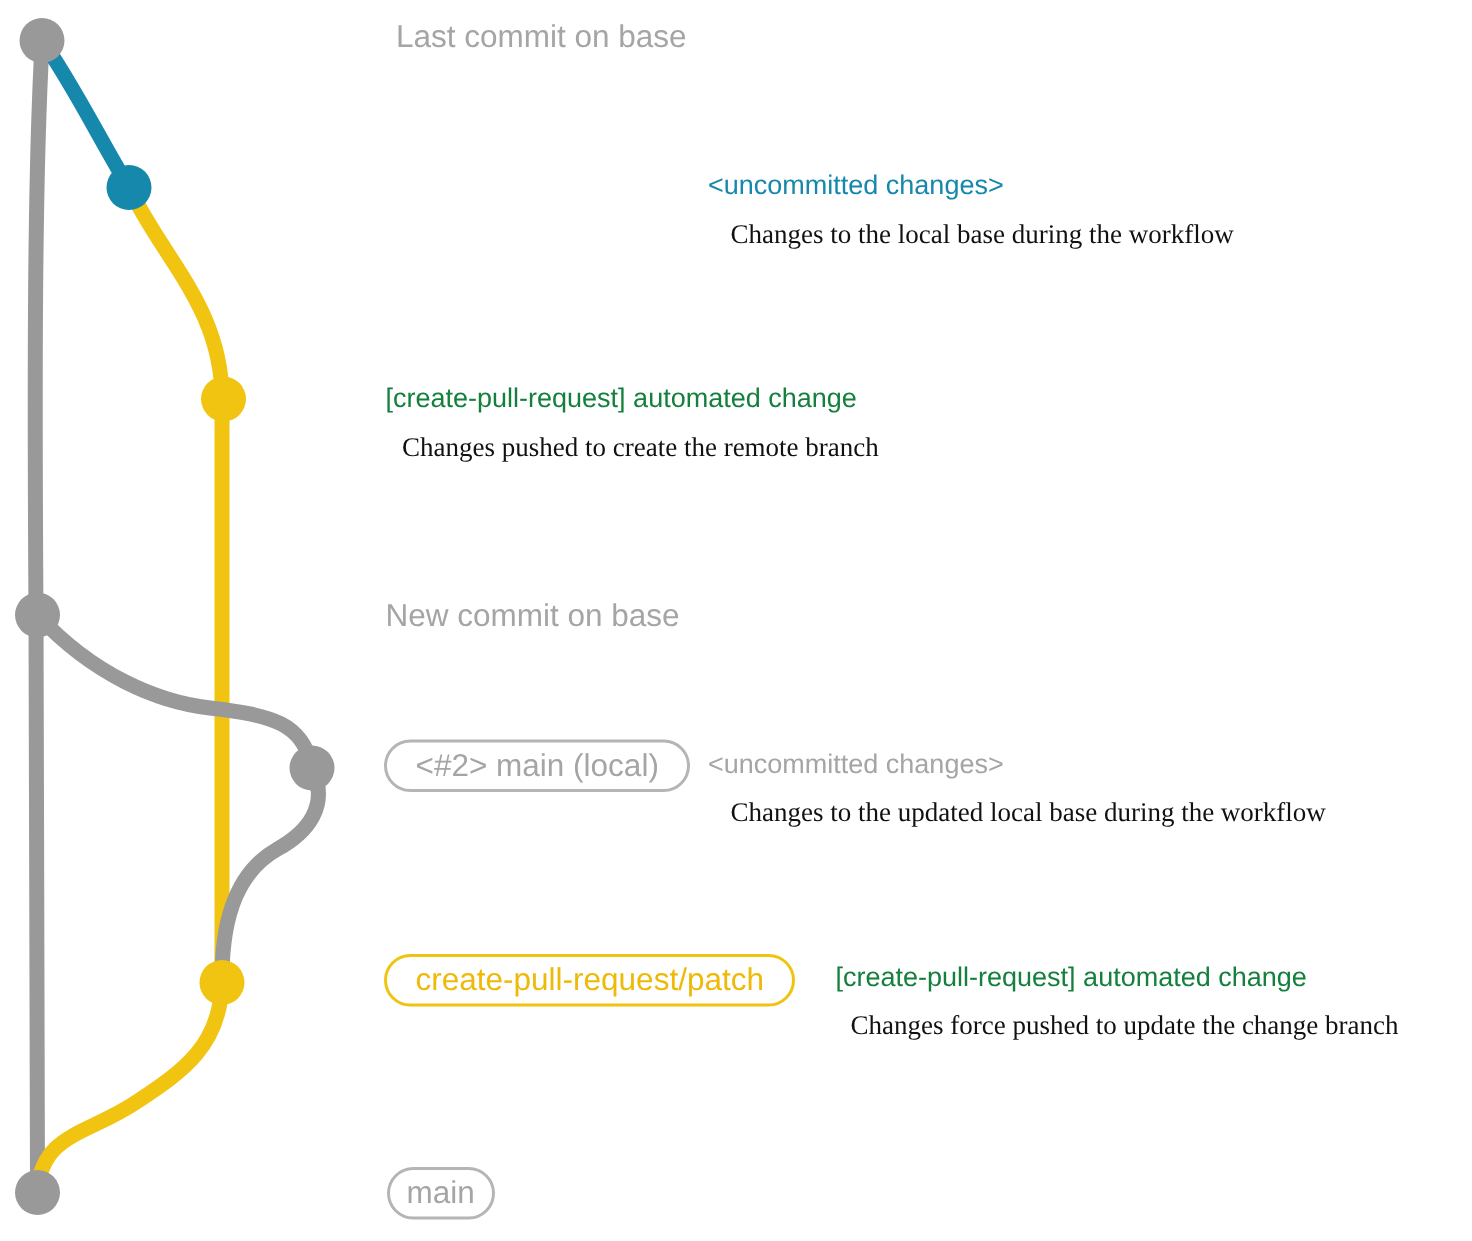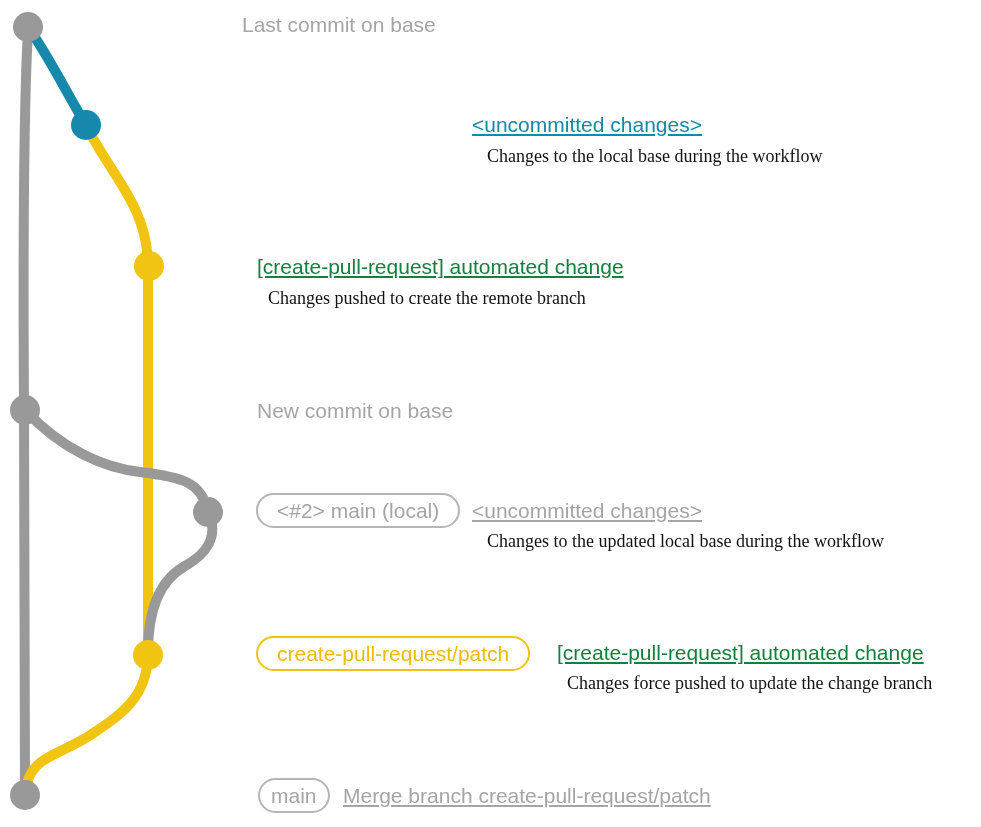--- a/index.html
+++ b/index.html
@@ -8,21 +8,21 @@
     width:981px;height:827px;
     background:#ffffff;
     font-family:"Liberation Sans",sans-serif;
     overflow:hidden;
   }
   .abs{position:absolute;white-space:nowrap;}
   .hdr{
     font-size:21px;
     color:#A5A5A5;
   }
-  .sans-label{font-size:21px;text-decoration:underline;}
+  .sans-label{font-size:18px;}
   .teal-text{color:#1588AC;}
   .gray-text{color:#A5A5A5;}
   .yellow-text{color:#15803d;}
   .pill{
     display:inline-block;
     border:2px solid;
     border-radius:18px;
     padding:3px 19px;
     font-size:21px;
     line-height:25px;
@@ -63,34 +63,33 @@
 
     <circle class="node-gray" cx="28" cy="27" r="15"></circle>
     <circle class="node-teal" cx="86" cy="125" r="15"></circle>
     <circle class="node-yellow" cx="149" cy="266" r="15"></circle>
     <circle class="node-gray" cx="25" cy="410" r="15"></circle>
     <circle class="node-gray" cx="208" cy="512" r="15"></circle>
     <circle class="node-yellow" cx="148" cy="655" r="15"></circle>
     <circle class="node-gray" cx="25" cy="795" r="15"></circle>
   </svg>
 
-  <div class="abs hdr" style="left:242px;top:13px;">Last commit on base</div>
+  <div class="abs hdr" style="left:264px;top:13px;">Last commit on base</div>
 
   <div class="abs sans-label teal-text" style="left:472px;top:113px;">&lt;uncommitted changes&gt;</div>
   <div class="abs desc" style="left:487px;top:146px;text-align:right;">Changes to the local base during the workflow</div>
 
   <div class="abs sans-label yellow-text" style="left:257px;top:255px;">[create-pull-request] automated change</div>
   <div class="abs hdr" style="left:257px;top:399px;">New commit on base</div>
 
   <div class="abs desc" style="left:268px;top:288px;">Changes pushed to create the remote branch</div>
 
   <span class="abs pill gray" style="left:256px;top:493px;">&lt;#2&gt; main (local)</span>
   <div class="abs sans-label gray-text" style="left:472px;top:499px;">&lt;uncommitted changes&gt;</div>
   <div class="abs desc" style="left:487px;top:531px;text-align:center;">Changes to the updated local base during the workflow</div>
 
   <span class="abs pill yellow" style="left:256px;top:636px;">create-pull-request/patch</span>
   <div class="abs sans-label yellow-text" style="left:557px;top:641px;">[create-pull-request] automated change</div>
   <div class="abs desc" style="left:567px;top:673px;">Changes force pushed to update the change branch</div>
 
   <span class="abs pill gray" style="left:258px;top:778px;padding:3px 11px;">main</span>
-  <div class="abs sans-label gray-text" style="left:343px;top:784px;">Merge branch create-pull-request/patch</div>
 
 </div>
 
 </body></html>

